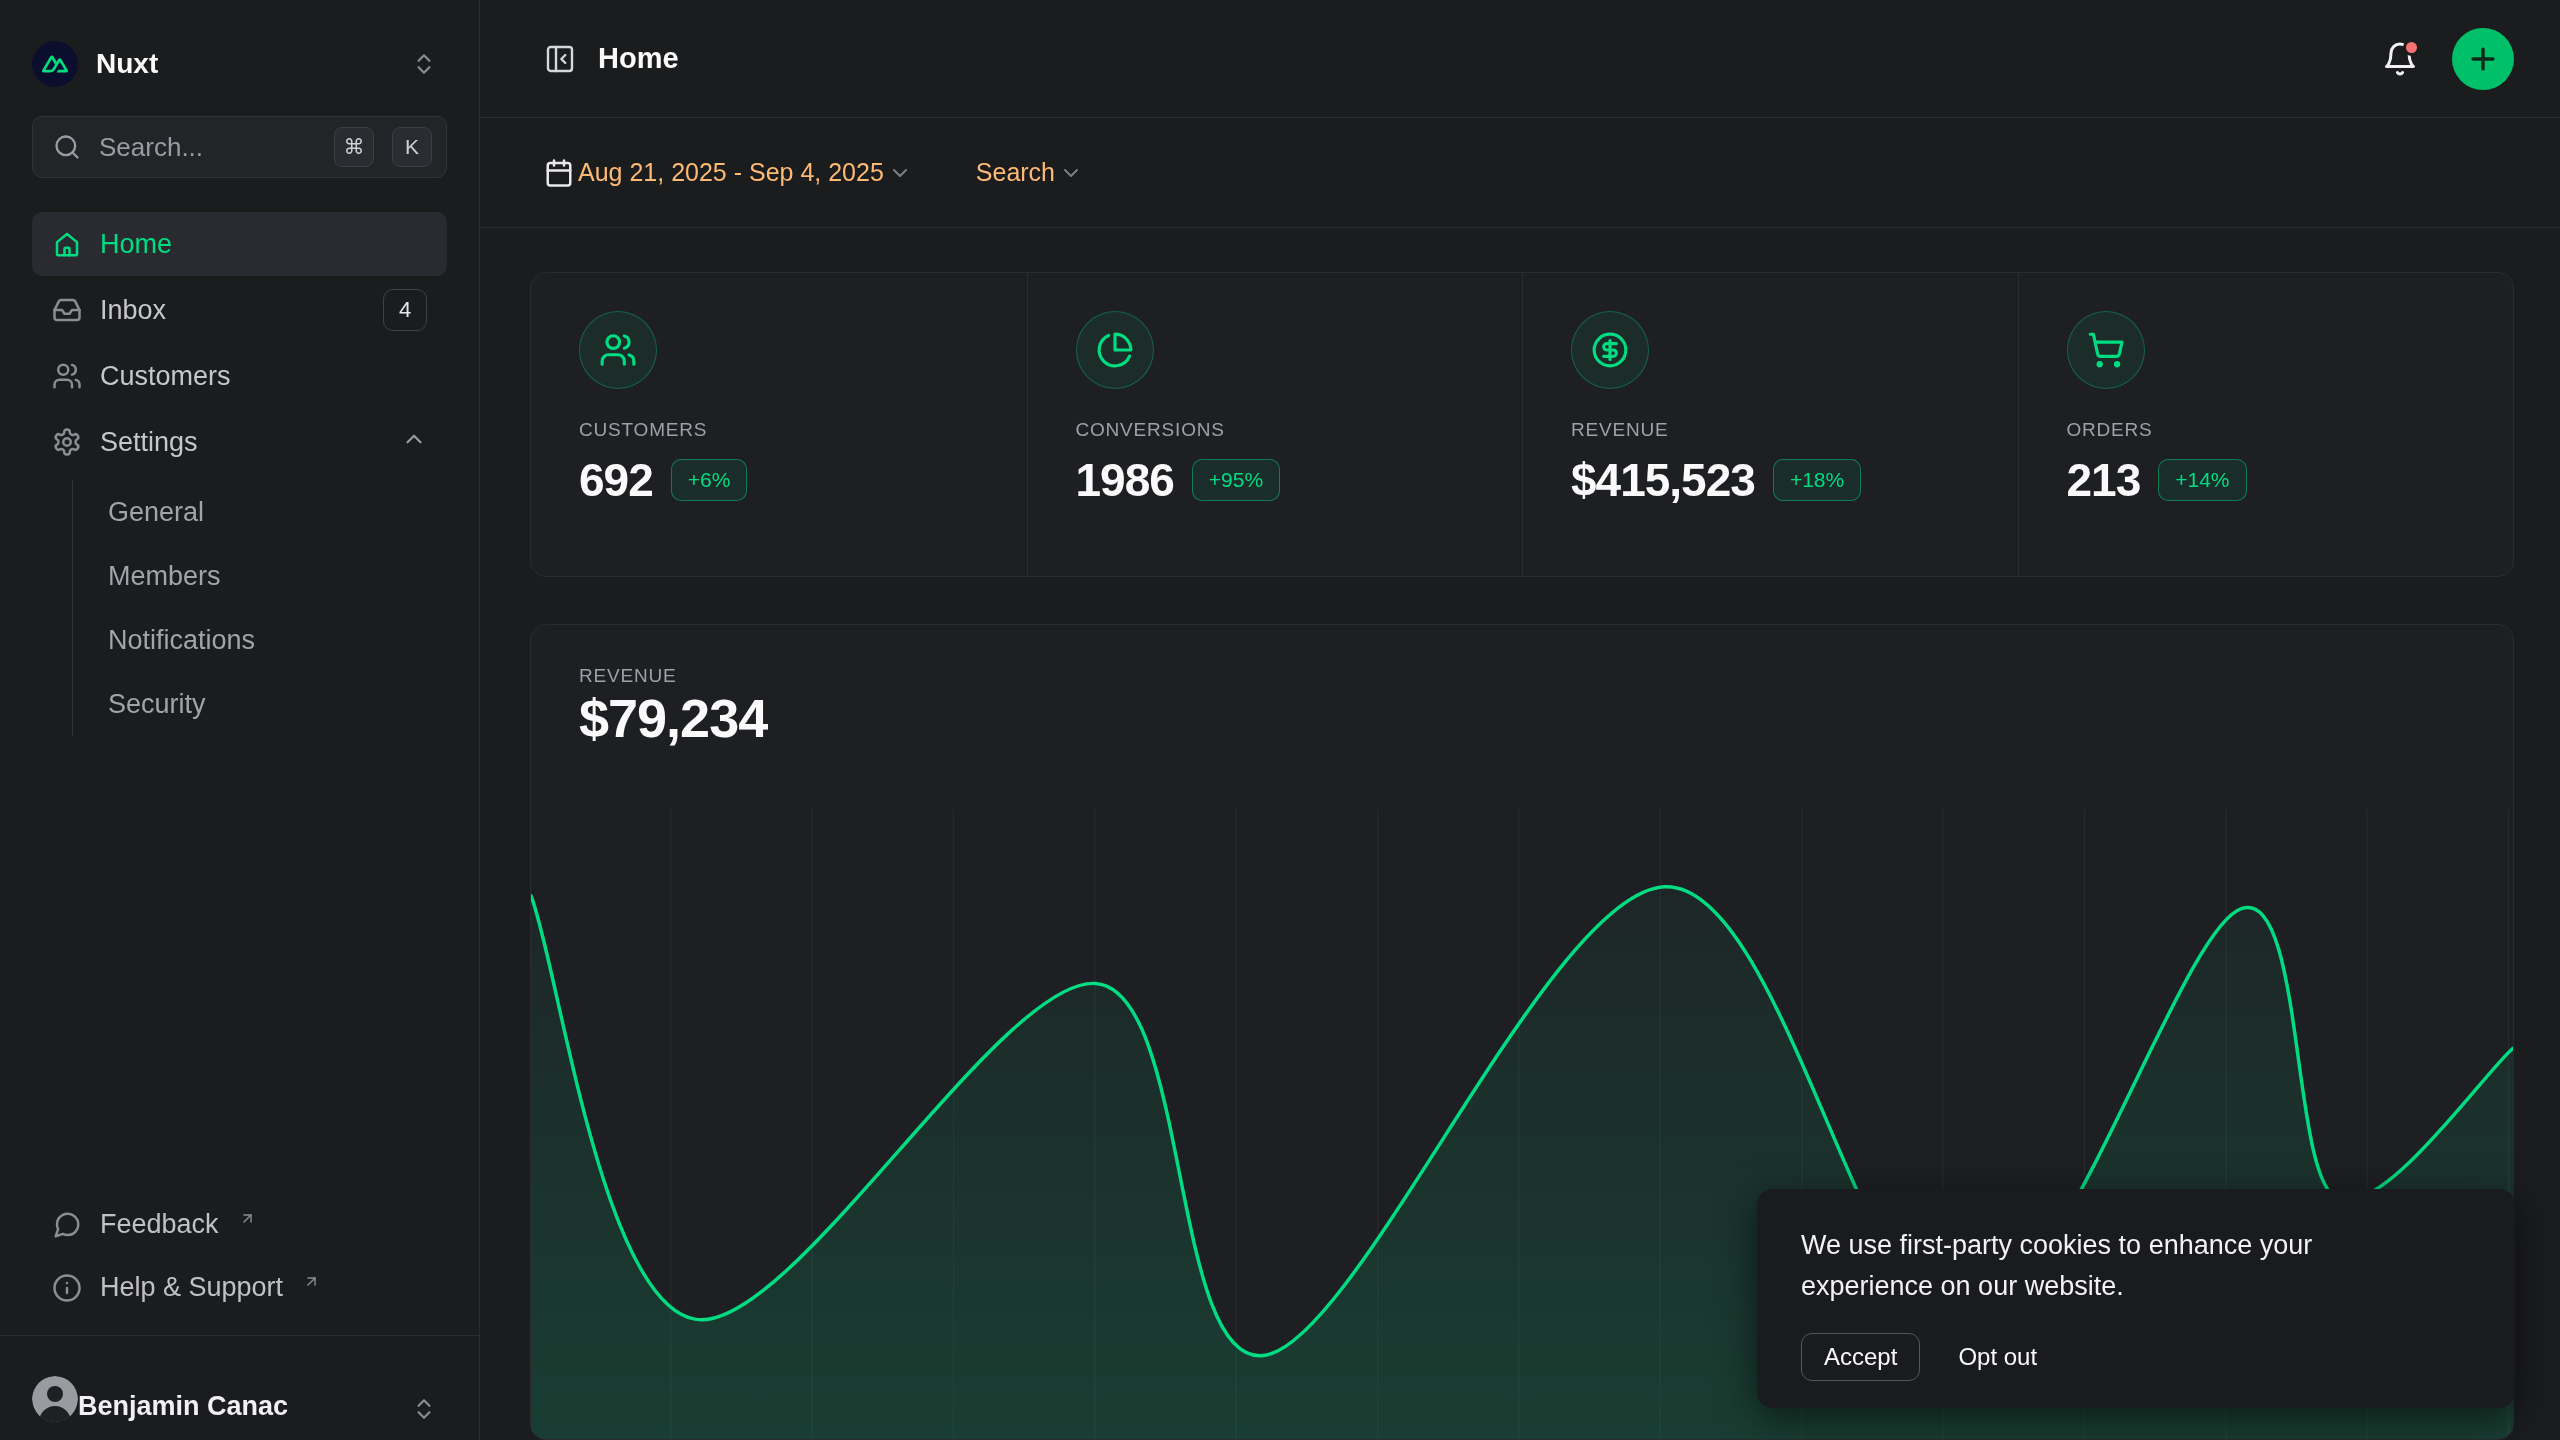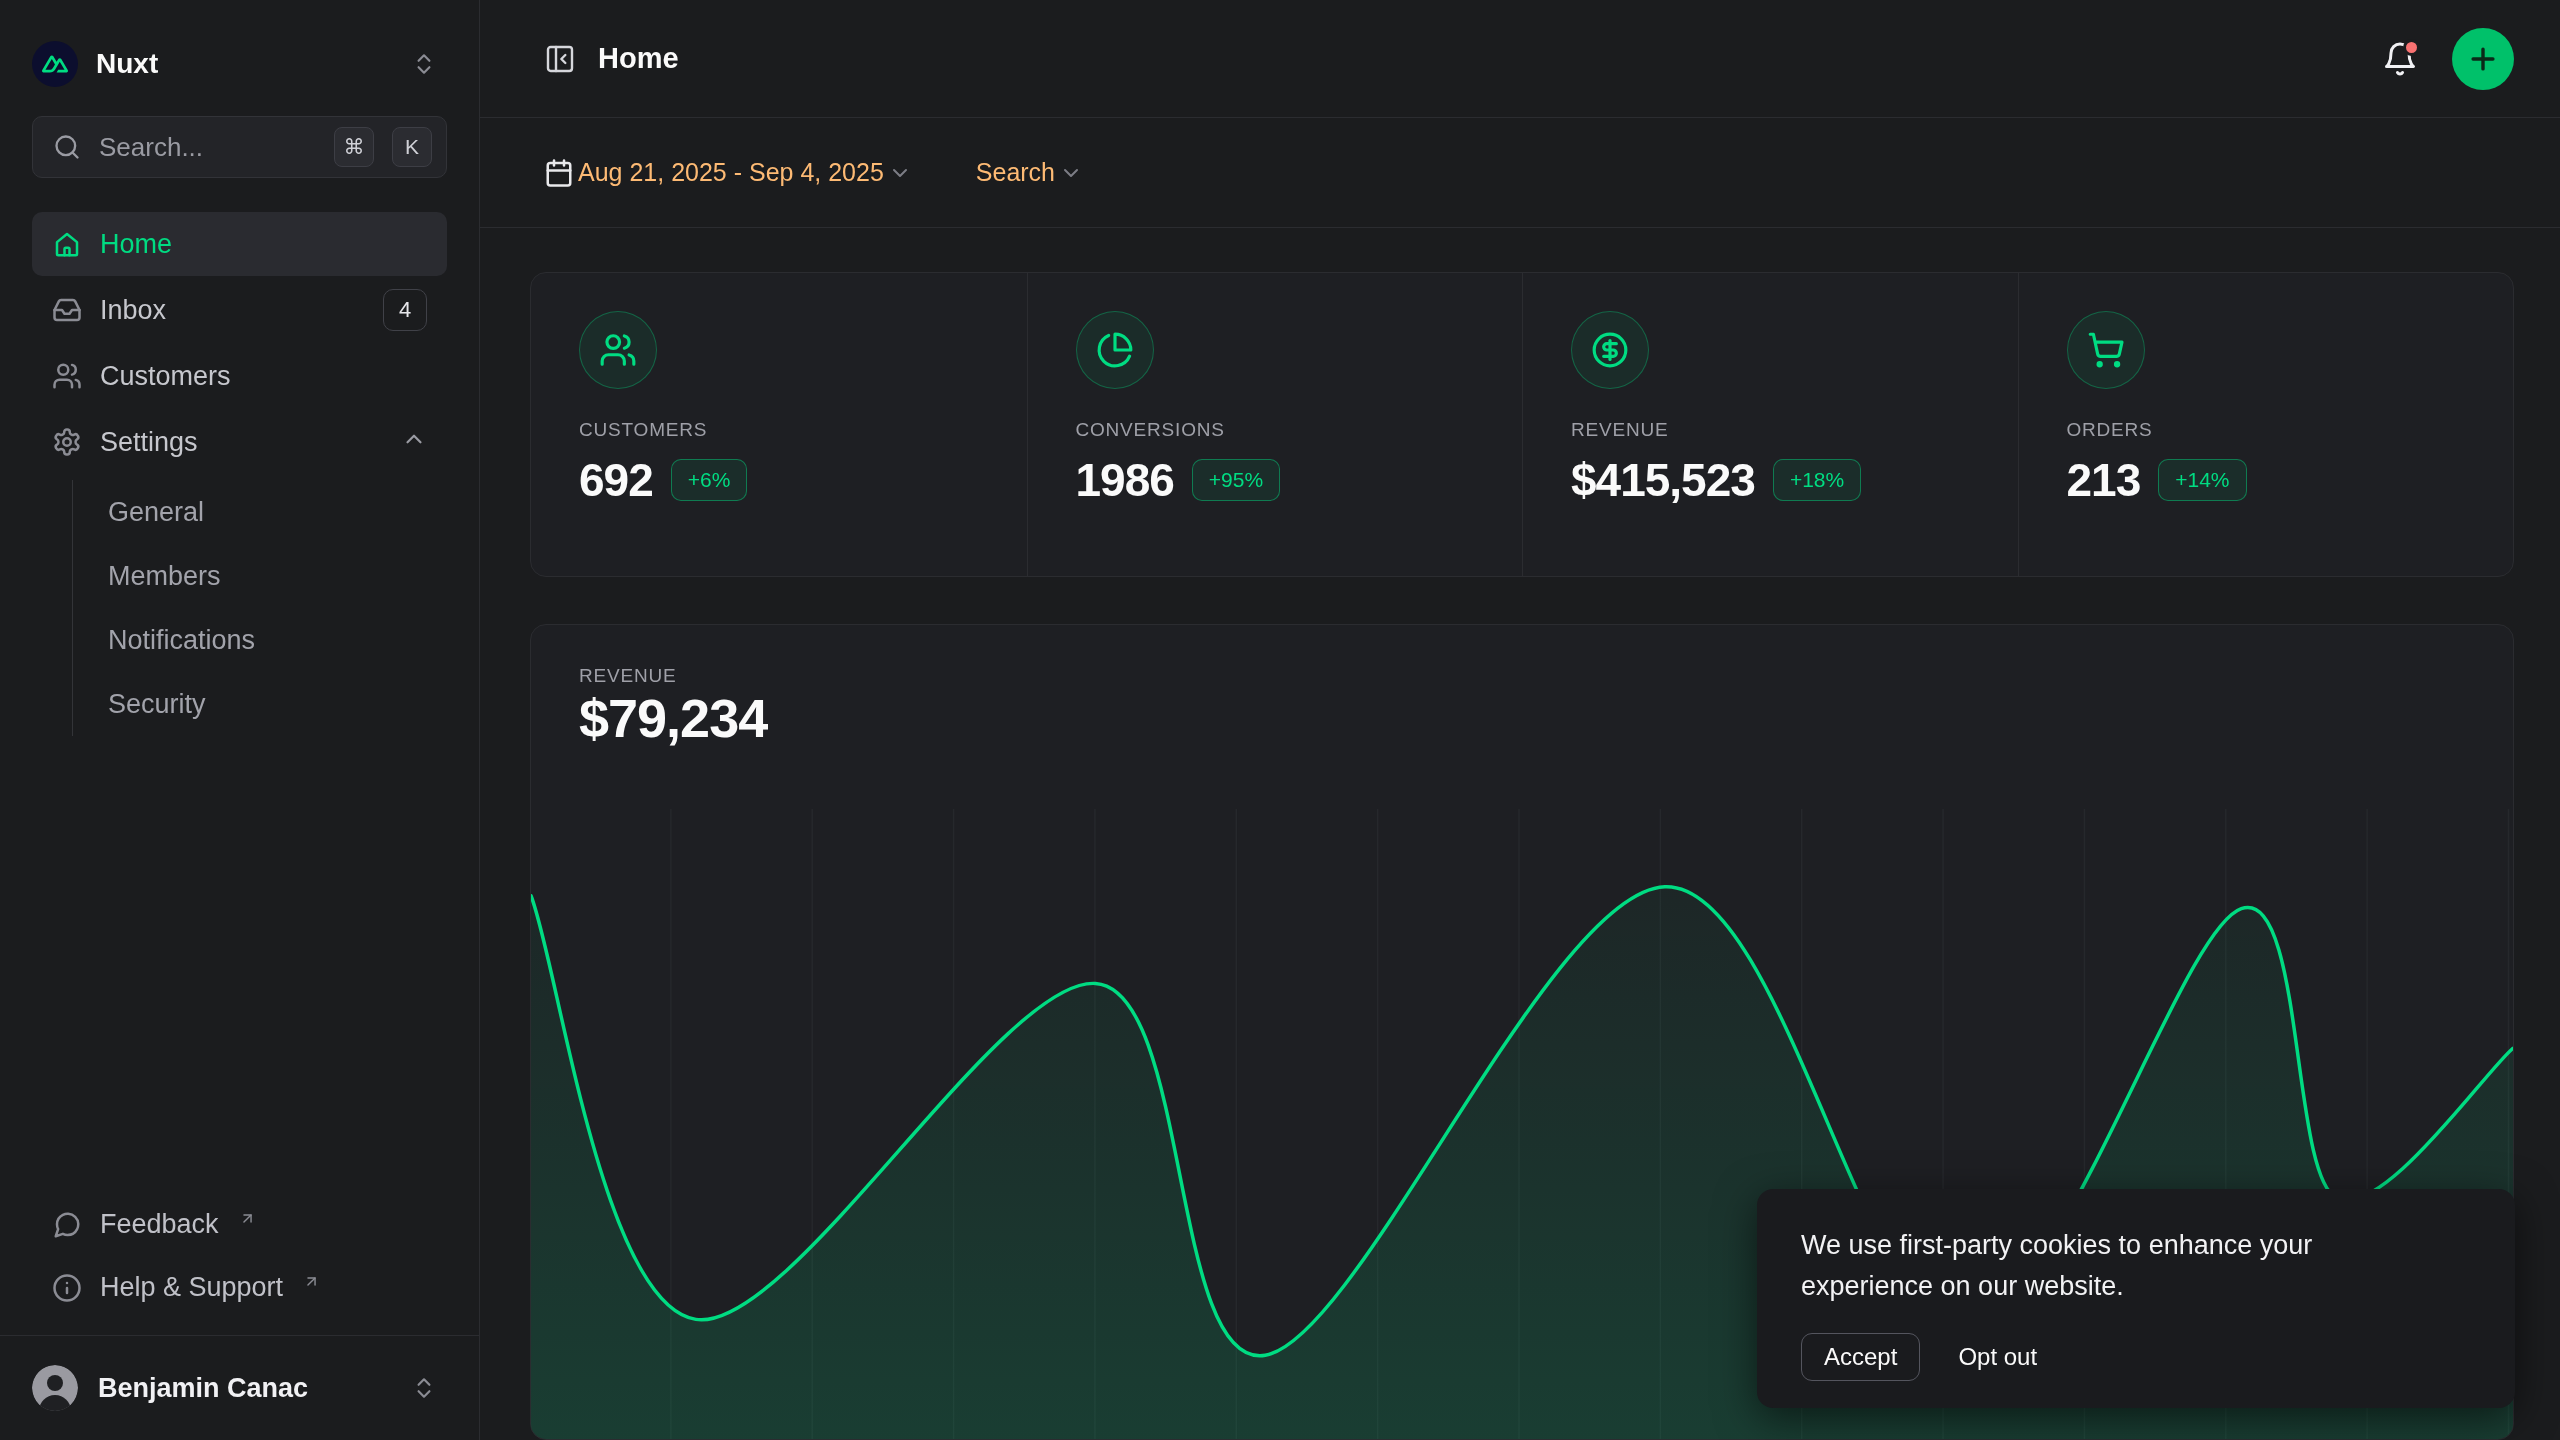--- a/index.html
+++ b/index.html
@@ -40,21 +40,21 @@
   .sub-item { height: 64px; display: flex; align-items: center; padding-left: 35px; font-size: 27px; color: #a2a3ab; cursor: pointer; }
 
   .side-spacer { flex: 1; }
   .side-links { padding: 0 32px 16px; display: flex; flex-direction: column; margin-left: 8px; }
   .side-link { height: 63px; display: flex; align-items: center; gap: 18px; font-size: 27px; color: #c0c1c8; cursor: pointer; padding: 0 12px; }
   .side-link svg { width: 30px; height: 30px; color: #8b8c94; }
   .ext { align-self: flex-start; margin-top: 10px; margin-left: 2px; color: #8b8c94; }
   .ext svg { width: 17px; height: 17px; }
 
   .user-section { border-top: 1px solid #2b2c30; padding: 18px 32px; }
-  .user-row { height: 68px; display: flex; align-items: center; gap: 20px; border-radius: 10px; cursor: pointer; }
+  .user-row { height: 68px; display: flex; align-items: flex-end; gap: 0; border-radius: 10px; cursor: pointer; }
   .avatar { width: 46px; height: 46px; border-radius: 50%; overflow: hidden; flex: none; }
   .user-name { font-size: 27px; font-weight: 600; color: #f1f1f4; }
 
   
   .main { flex: 1; display: flex; flex-direction: column; min-width: 0; }
   .topbar { height: 118px; border-bottom: 1px solid #2b2c30; display: flex; align-items: center; padding: 0 46px 0 64px; }
   .topbar-left { display: flex; align-items: center; gap: 22px; }
   .panel-toggle { color: #d6d7dc; display: flex; cursor: pointer; }
   .panel-toggle svg { width: 32px; height: 32px; stroke-width: 1.8; }
   .page-title { font-size: 29px; font-weight: 700; color: #fafafa; }

